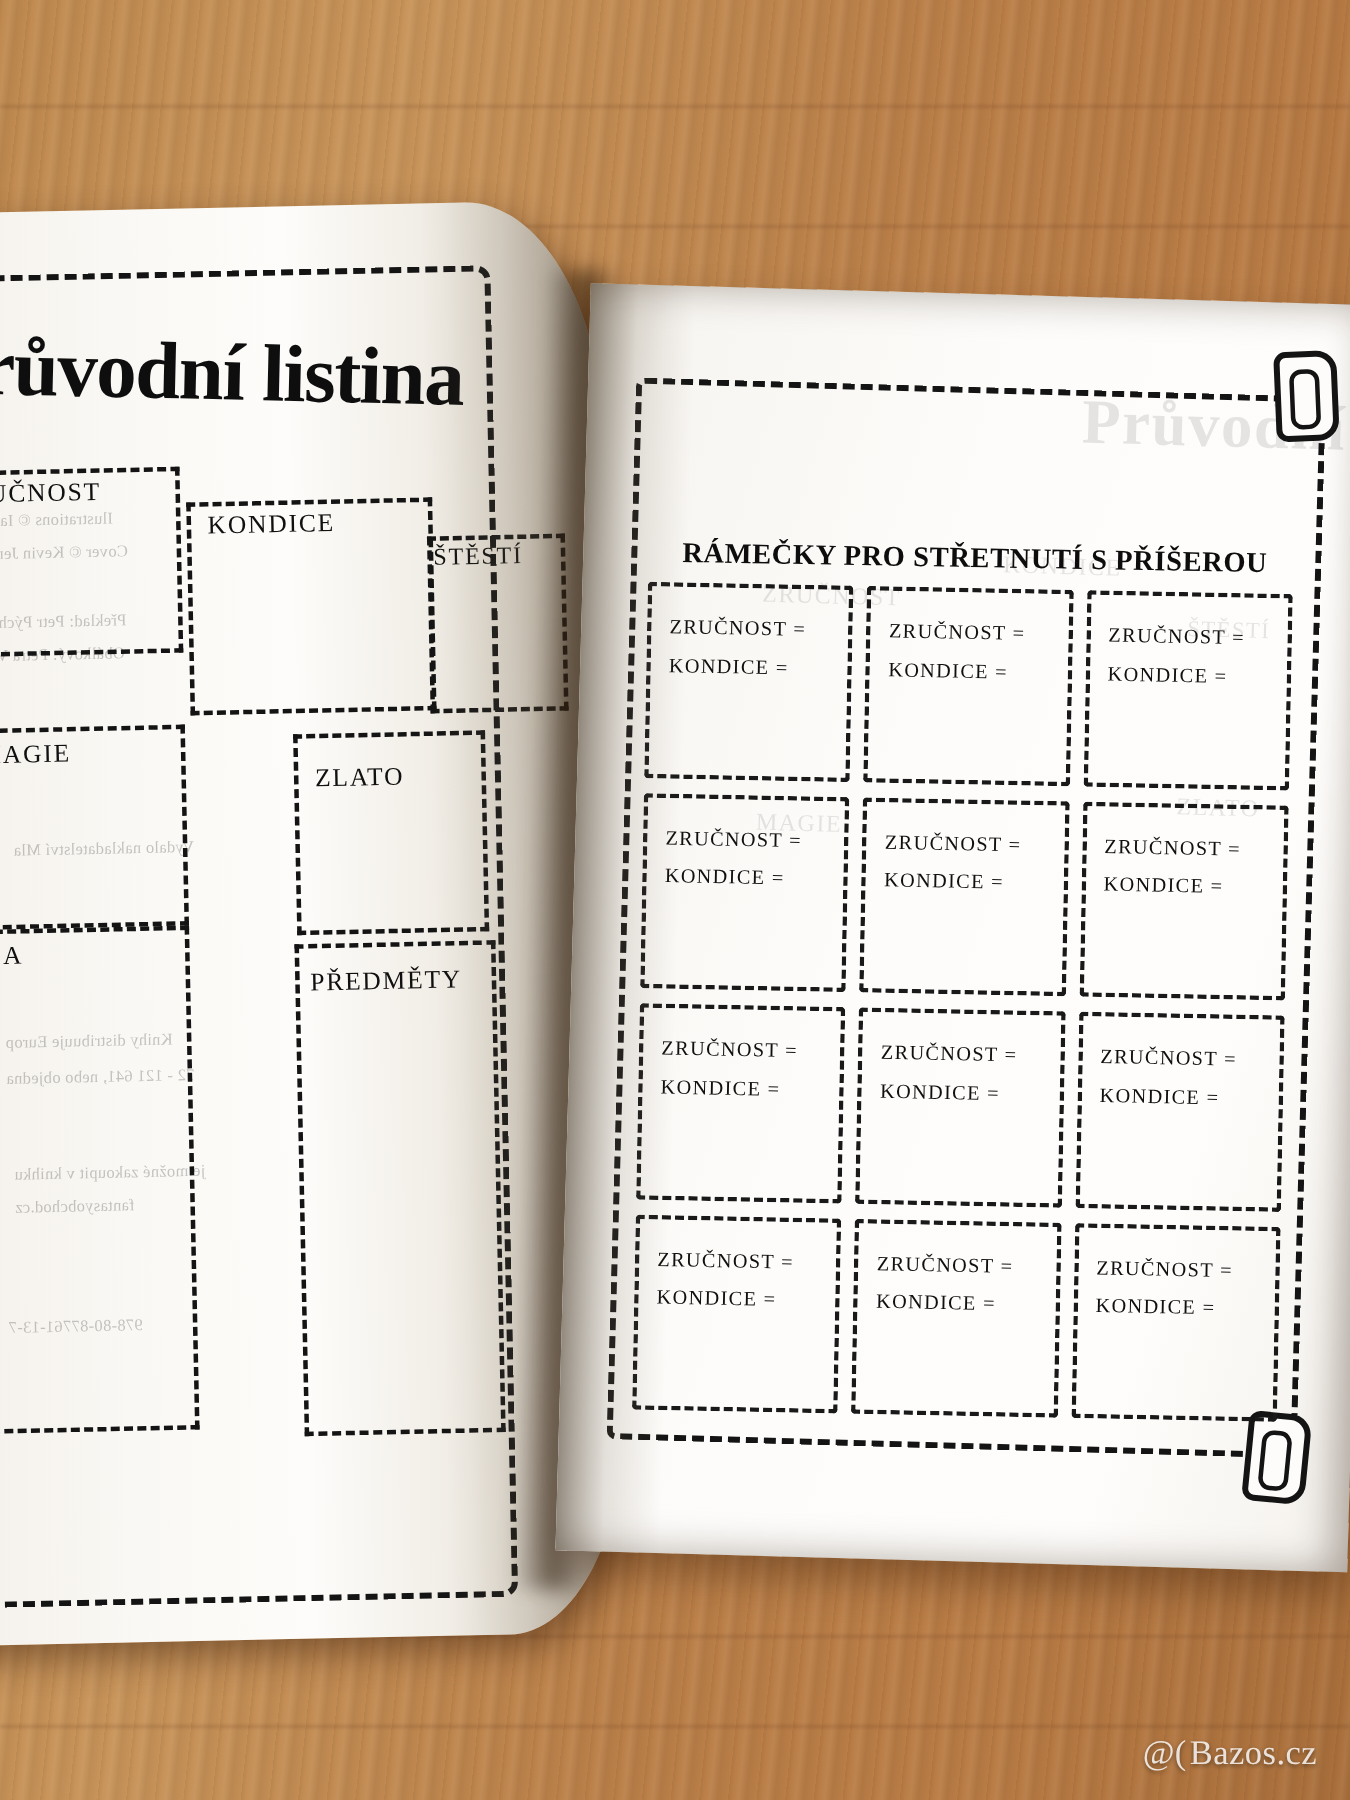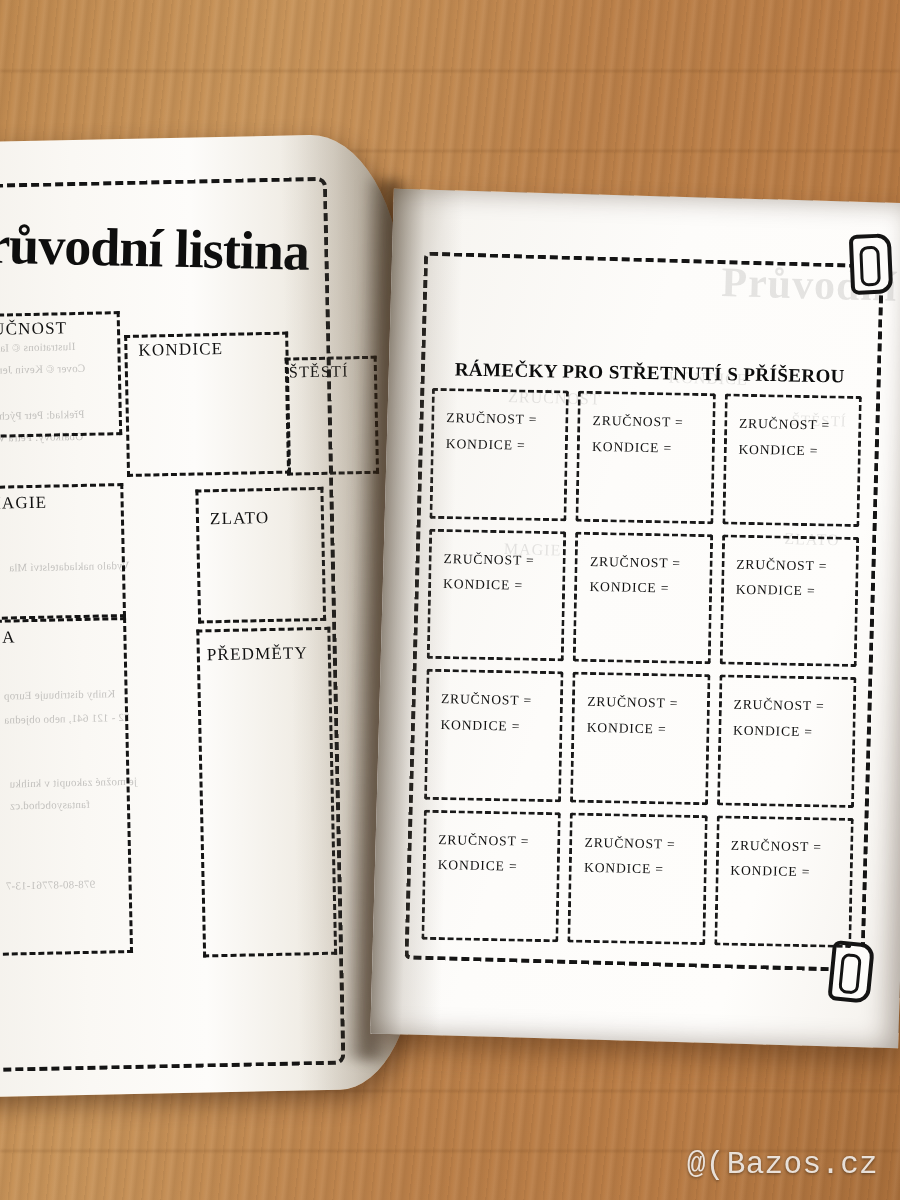--- a/index.html
+++ b/index.html
@@ -232,22 +232,22 @@
     transform: rotate(1.5deg);
     pointer-events: none;
   }
 
   
   #watermark {
     position: absolute;
     right: 22px;
     bottom: 18px;
     color: rgba(255,255,255,0.82);
-    font-size: 31px;
-    font-family: Liberation Mono, monospace;
+    font-size: 23px;
+    font-family: Liberation Serif, serif;
     text-shadow: 0 1px 3px rgba(0,0,0,0.45);
     letter-spacing: .3px;
   }
   #watermark .at {
     display: inline-block;
     margin-right: 2px;
   }
 </style>
 </head>
 <body>

